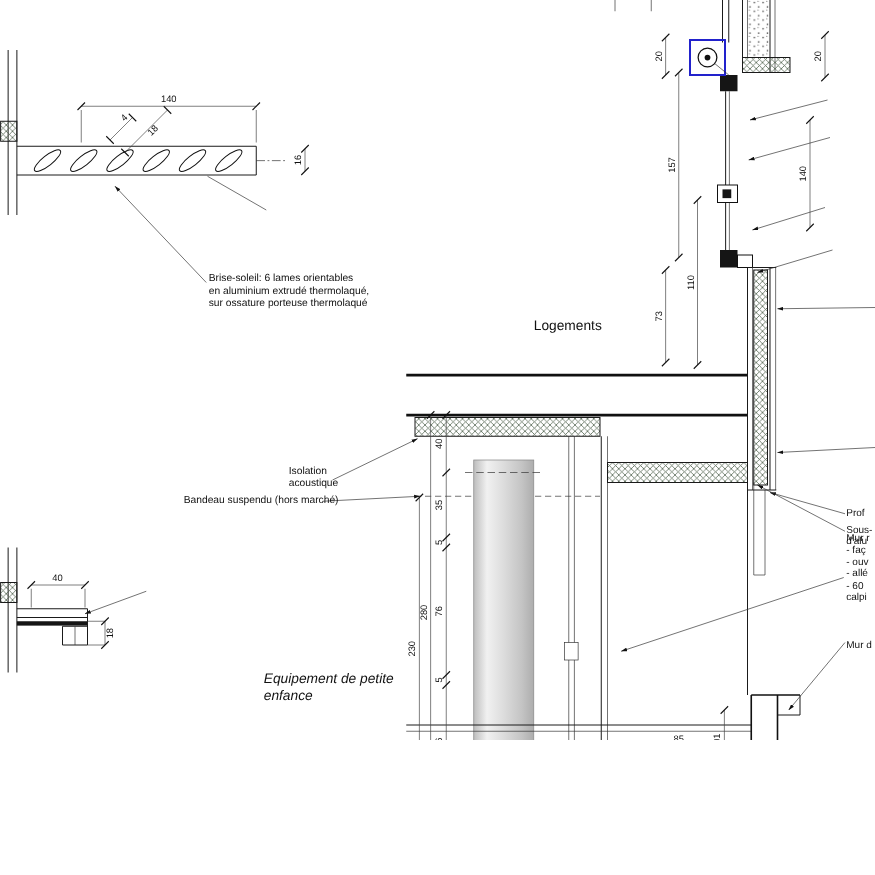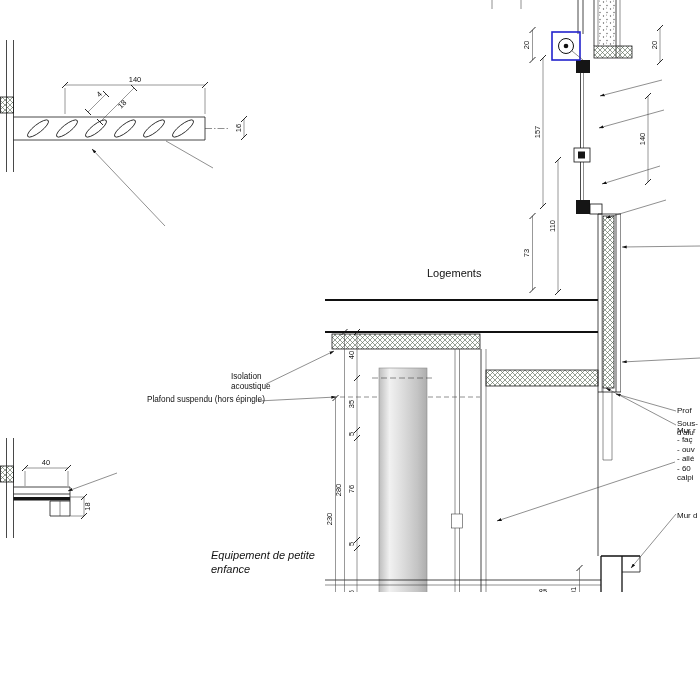--- a/index.html
+++ b/index.html
@@ -12,21 +12,21 @@
   .d-heavy{stroke:#111;stroke-width:2.2;fill:none;}
   .d-thin{stroke:#333;stroke-width:.55;fill:none;}
   .d-dim{stroke:#444;stroke-width:.55;fill:none;}
   .tick{stroke:#111;stroke-width:.9;}
   .blk{fill:#151515;stroke:none;}
   .lame{fill:#fff;stroke:#111;stroke-width:.8;}
   .hatchband{fill:url(#xh);stroke:#1a1a1a;stroke-width:.8;}
   .dimtxt{font:7.5px "Liberation Sans",sans-serif;fill:#111;}
   .lbl{position:absolute;white-space:pre-line;}
   .lbl.small{font-size:8.2px;line-height:10px;}
-  .lbl.title{font-size:11px;line-height:13.5px;margin-top:12px;}
+  .lbl.title{font-size:11px;line-height:13.5px;}
   .lbl.edge{font-size:8px;line-height:9.4px;}
 </style>
 </head>
 <body>
 
 <div id="canvas">
 
 <svg width="700" height="700" viewBox="0 0 700 700">
   <defs>
     <marker id="arw" viewBox="0 0 10 6" refX="9.5" refY="3" markerWidth="9" markerHeight="6" orient="auto-start-reverse">
@@ -265,24 +265,27 @@
     <line class="d-thin" x1="666" y1="200" x2="606" y2="218" marker-end="url(#arw)"></line>
     <line class="d-thin" x1="700" y1="246" x2="622" y2="247" marker-end="url(#arw)"></line>
     <line class="d-thin" x1="700" y1="358" x2="622" y2="362" marker-end="url(#arw)"></line>
     <line class="d-thin" x1="676" y1="411" x2="616" y2="394" marker-end="url(#arw)"></line>
     <line class="d-thin" x1="676" y1="425" x2="606" y2="388" marker-end="url(#arw)"></line>
     <line class="d-thin" x1="675" y1="462" x2="497" y2="521" marker-end="url(#arw)"></line>
     <line class="d-thin" x1="676" y1="514" x2="631" y2="568" marker-end="url(#arw)"></line>
   </g>
 </svg>
 
+<div class="lbl small" style="left:167px;top:218px;">Brise-soleil: 6 lames orientables
+en aluminium extrudé thermolaqué,
+sur ossature porteuse thermolaqué</div>
 <div class="lbl title" style="left:427px;top:255px;">Logements</div>
 <div class="lbl small" style="left:231px;top:372px;">Isolation
 acoustique</div>
-<div class="lbl small" style="left:147px;top:395px;">Plafond suspendu (hors épingle)</div>
+<div class="lbl small" style="left:147px;top:395px;">Bandeau suspendu (hors marché)</div>
 <div class="lbl title" style="left:211px;top:537px;font-style:italic;">Equipement de petite
 enfance</div>
 <div class="lbl edge" style="left:677px;top:406px;">Prof</div>
 <div class="lbl edge" style="left:677px;top:419px;">Sous-
 d'alu</div>
 <div class="lbl edge" style="left:677px;top:426px;">Mur r
 - faç
 - ouv
 - allé
 - 60

